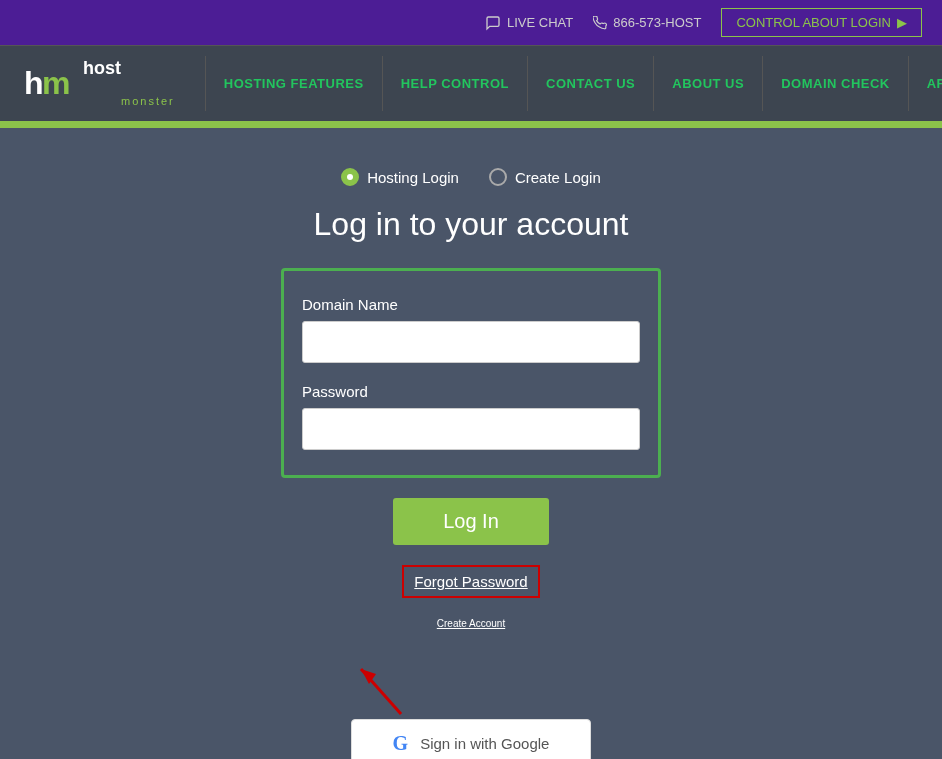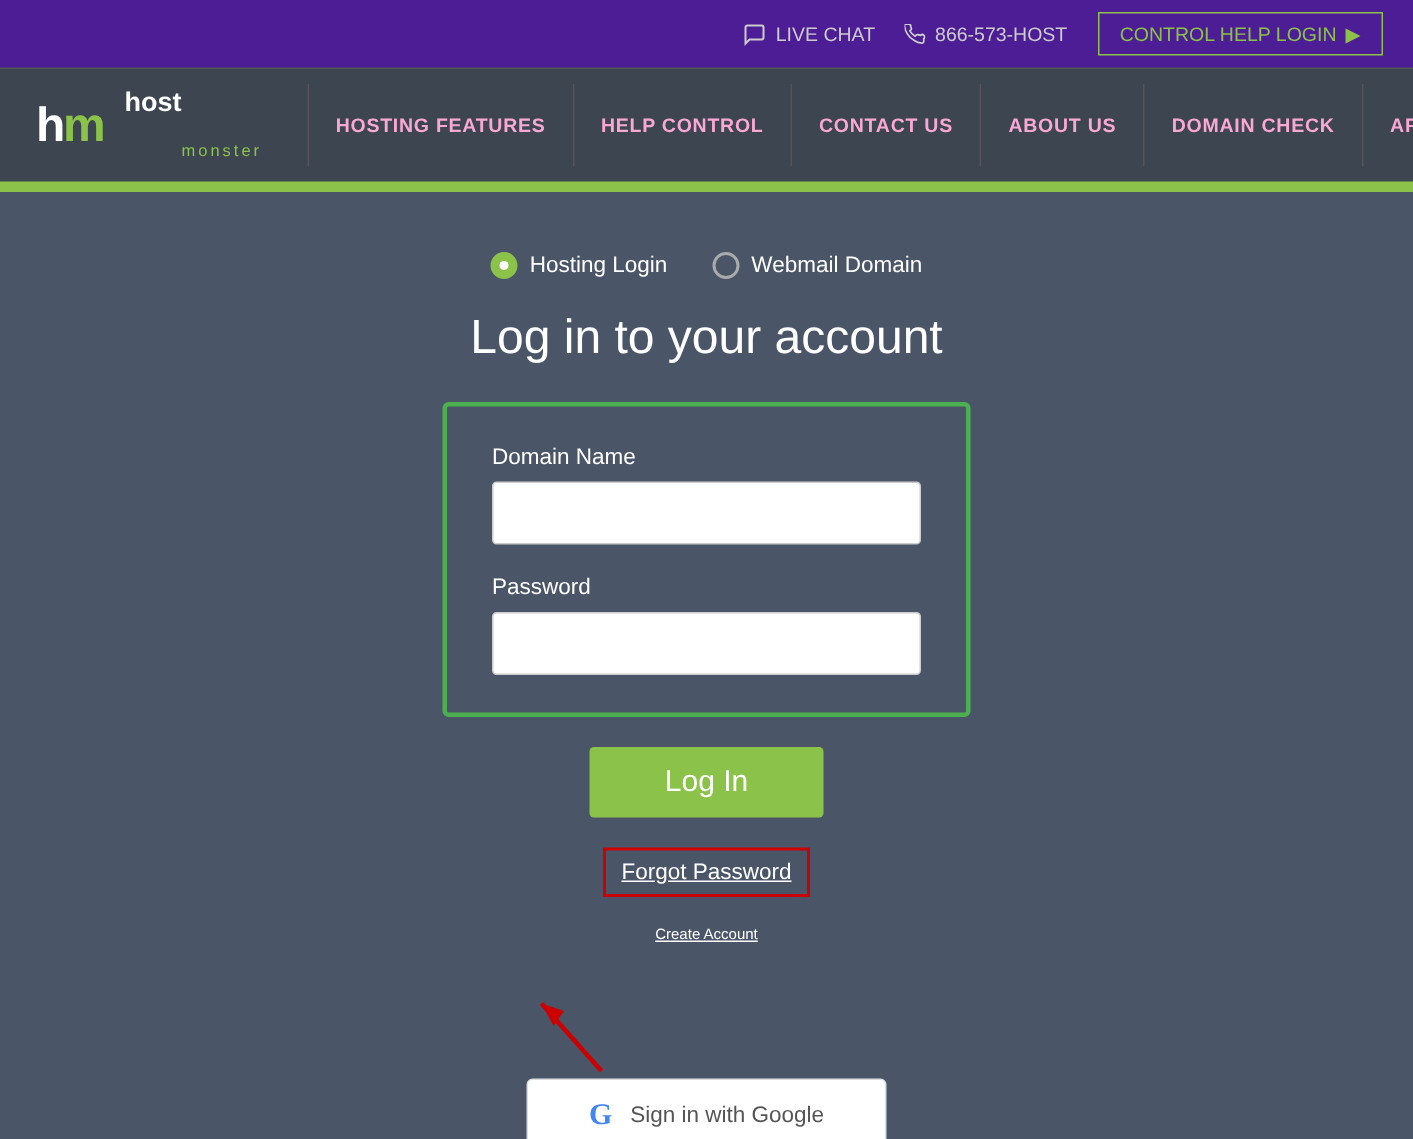--- a/index.html
+++ b/index.html
@@ -76,21 +76,21 @@
       font-size: 11px;
       letter-spacing: 2px;
       margin-top: 36px;
     }
     nav {
       display: flex;
       flex: 1;
       align-items: stretch;
     }
     .nav-item {
-      color: #f9a8d4;
+      color: #22c55e;
       font-size: 13px;
       font-weight: bold;
       padding: 20px 18px;
       cursor: pointer;
       letter-spacing: 0.5px;
       white-space: nowrap;
       border-right: 1px solid #555;
     }
     .nav-item:first-child { border-left: 1px solid #555; }
 
@@ -110,21 +110,21 @@
 
     
     .login-type-selector {
       display: flex;
       gap: 30px;
       margin-bottom: 20px;
       align-items: center;
     }
     .radio-option {
       display: flex;
-      align-items: flex-start;
+      align-items: center;
       gap: 8px;
       cursor: pointer;
       color: #fff;
       font-size: 15px;
     }
     .radio-circle {
       width: 18px;
       height: 18px;
       border-radius: 50%;
       border: 2px solid #8bc34a;
@@ -153,22 +153,22 @@
       font-size: 32px;
       font-weight: normal;
       margin-bottom: 25px;
       text-align: center;
     }
 
     
     .login-box {
       border: 3px solid #4caf50;
       border-radius: 4px;
-      padding: 25px 30px;
-      width: 352px;
+      padding: 25px 18px;
+      width: 380px;
       background: transparent;
       margin-bottom: 20px;
     }
     .field-label {
       color: #fff;
       font-size: 15px;
       margin-bottom: 8px;
       display: block;
     }
     .field-input {
@@ -251,21 +251,21 @@
     </svg>
     <span>LIVE CHAT</span>
   </div>
   <div class="top-bar-item">
     <svg width="14" height="14" viewBox="0 0 24 24" fill="none" stroke="#ccc" stroke-width="2">
       <path d="M22 16.92v3a2 2 0 01-2.18 2 19.79 19.79 0 01-8.63-3.07A19.5 19.5 0 013.07 11 19.79 19.79 0 01.0 2.38 2 2 0 012 .18h3a2 2 0 012 1.72c.127.96.361 1.903.7 2.81a2 2 0 01-.45 2.11L6.09 7.91a16 16 0 006 6l1.27-1.27a2 2 0 012.11-.45c.907.339 1.85.573 2.81.7A2 2 0 0122 16.92z"></path>
     </svg>
     <span>866-573-HOST</span>
   </div>
   <button class="control-panel-btn">
-    <span>CONTROL HELP LOGIN</span>
+    <span>CONTROL ABOUT LOGIN</span>
     <span>▶</span>
   </button>
 </div>
 
 <div class="header">
   <div class="logo-area">
     <svg class="logo-icon" viewBox="0 0 55 55" xmlns="http://www.w3.org/2000/svg">
       <rect width="55" height="55" fill="#3d4550"></rect>
 
       <text x="4" y="38" font-family="Arial" font-size="32" font-weight="bold" fill="white">h</text>
@@ -291,21 +291,21 @@
 
 <div class="main-content">
 
   <div class="login-type-selector">
     <div class="radio-option">
       <div class="radio-circle selected"></div>
       <span>Hosting Login</span>
     </div>
     <div class="radio-option">
       <div class="radio-circle unselected"></div>
-      <span>Webmail Domain</span>
+      <span>Create Login</span>
     </div>
   </div>
 
   <h1 class="page-title">Log in to your account</h1>
 
   <div class="login-box">
     <label class="field-label">Domain Name</label>
     <input class="field-input" type="text" style="">
 
     <label class="field-label">Password</label>

